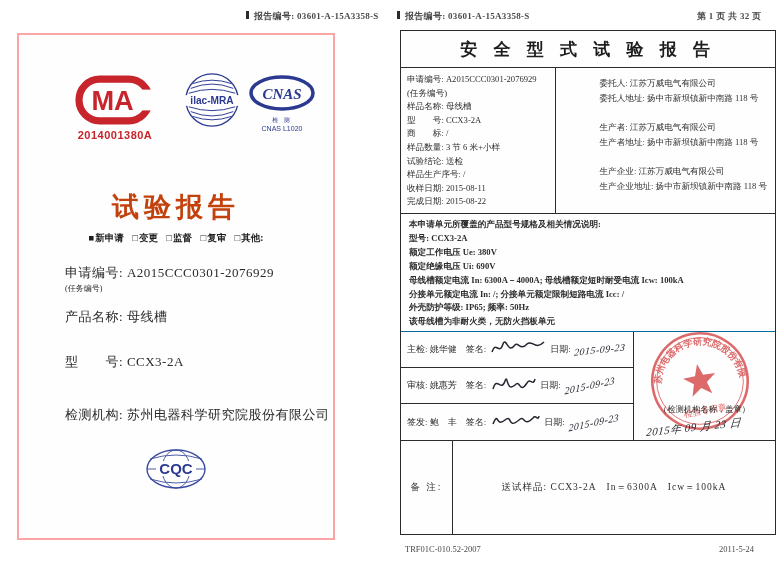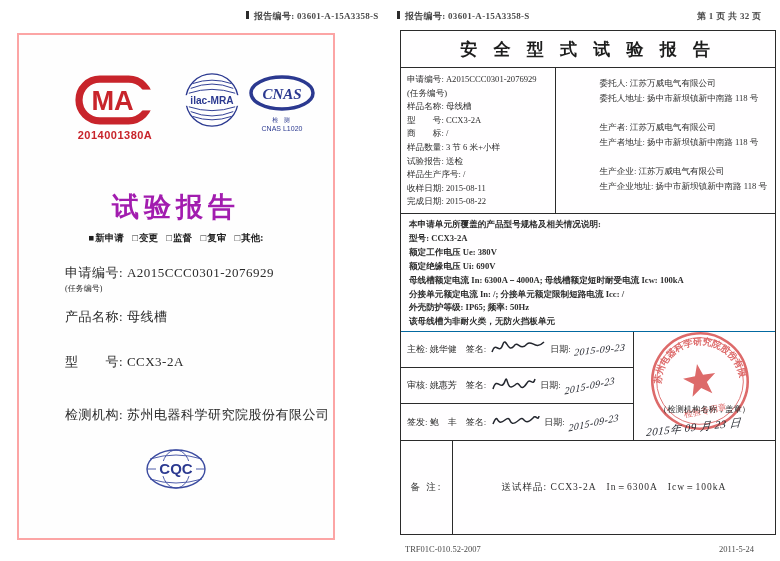--- a/index.html
+++ b/index.html
@@ -17,21 +17,21 @@
   .lp-logos { position:absolute; top:36px; left:0; width:100%; height:100px; }
   .cma-wrap { position:absolute; left:54px; top:4px; width:84px; text-align:center; }
   .cma-num { font-size:11px; color:#c8242b; font-weight:bold; font-family:"Liberation Sans",sans-serif; letter-spacing:0.5px; }
   .ilac-wrap { position:absolute; left:164px; top:0; }
   .cnas-wrap { position:absolute; left:228px; top:4px; width:70px; text-align:center; }
   .cnas-sub1 { font-size:6px; color:#2b3990; letter-spacing:2px; margin-top:1px; }
   .cnas-sub2 { font-size:7px; color:#2b3990; font-family:"Liberation Sans",sans-serif; }
   .lp-title1 { position:absolute; top:114px; width:100%; text-align:center;
       font-size:27px; font-weight:bold; letter-spacing:3px; color:#1e1e1e; }
   .lp-title2 { position:absolute; top:154px; width:100%; text-align:center;
-      font-size:27px; font-weight:bold; letter-spacing:5px; color:#a21caf; }
+      font-size:27px; font-weight:bold; letter-spacing:5px; color:#c2410c; }
   .lp-cbrow { position:absolute; top:197px; width:100%; text-align:center;
       font-size:9.5px; font-weight:bold; color:#1e1e1e; }
   .lp-cbrow .cb { margin:0 3px; }
   .lp-cbrow i { font-style:normal; margin-right:1px; }
   .lp-field { position:absolute; left:46px; font-size:13px; color:#2a2a2a; letter-spacing:0.5px; }
   .lp-field b { font-weight:normal; }
   .lp-note { position:absolute; left:46px; font-size:8px; color:#2a2a2a; }
   .cqc-wrap { position:absolute; top:412px; width:100%; text-align:center; }
 
   
@@ -163,21 +163,21 @@
   <div class="rp-title">安 全 型 式 试 验 报 告</div>
 
   <div class="rp-info">
     <div class="rp-info-left">
       <p>申请编号: A2015CCC0301-2076929</p>
       <p>(任务编号)</p>
       <p>样品名称: 母线槽</p>
       <p>型　　号: CCX3-2A</p>
       <p>商　　标: /</p>
       <p>样品数量: 3 节 6 米+小样</p>
-      <p>试验报告: 送检</p>
+      <p>试验结论: 送检</p>
       <p>样品生产序号: /</p>
       <p>收样日期: 2015-08-11</p>
       <p>完成日期: 2015-08-22</p>
     </div>
     <div class="rp-info-right">
       <p>委托人: 江苏万威电气有限公司</p>
       <p>委托人地址: 扬中市新坝镇新中南路 118 号</p>
       <p class="gap">生产者: 江苏万威电气有限公司</p>
       <p>生产者地址: 扬中市新坝镇新中南路 118 号</p>
       <p class="gap">生产企业: 江苏万威电气有限公司</p>

